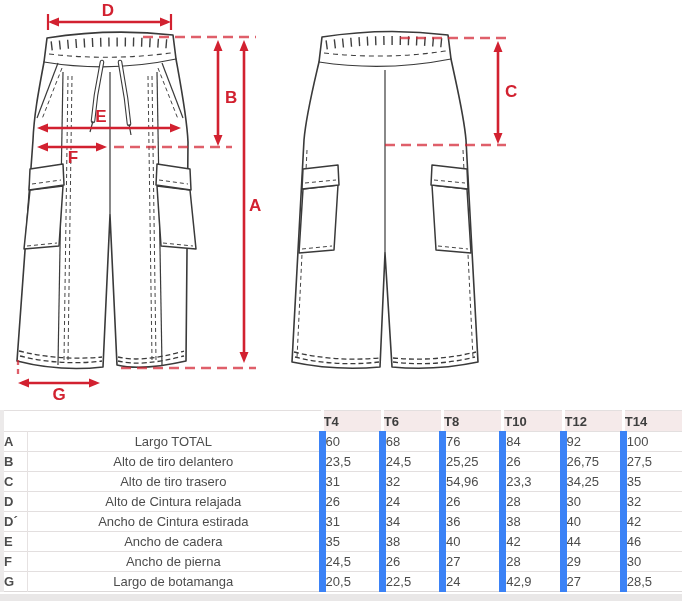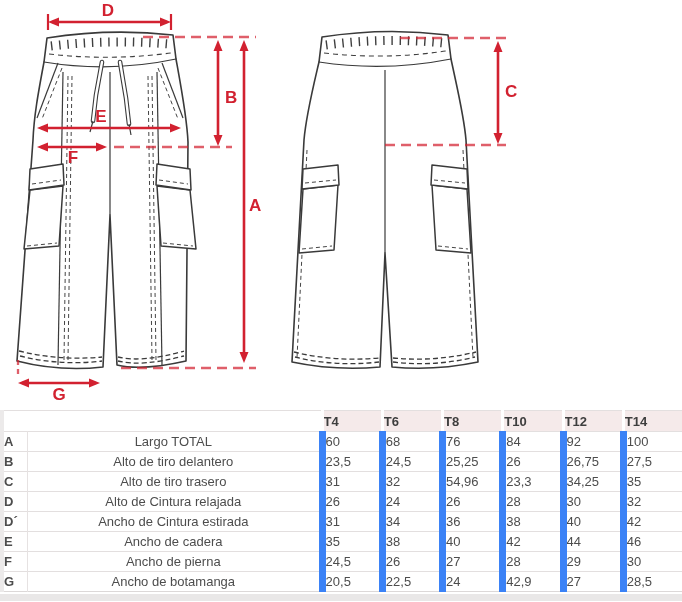--- a/index.html
+++ b/index.html
@@ -273,21 +273,21 @@
       <td class="c-label">Ancho de pierna</td>
       <td class="c-size">24,5</td>
       <td class="c-size">26</td>
       <td class="c-size">27</td>
       <td class="c-size">28</td>
       <td class="c-size">29</td>
       <td class="c-size">30</td>
     </tr>
         <tr>
       <td class="c-key">G</td>
-      <td class="c-label">Ancho de botamanga</td>
+      <td class="c-label">Largo de botamanga</td>
       <td class="c-size">20,5</td>
       <td class="c-size">22,5</td>
       <td class="c-size">24</td>
       <td class="c-size">42,9</td>
       <td class="c-size">27</td>
       <td class="c-size">28,5</td>
     </tr>
       </tbody>
   </table>
 

